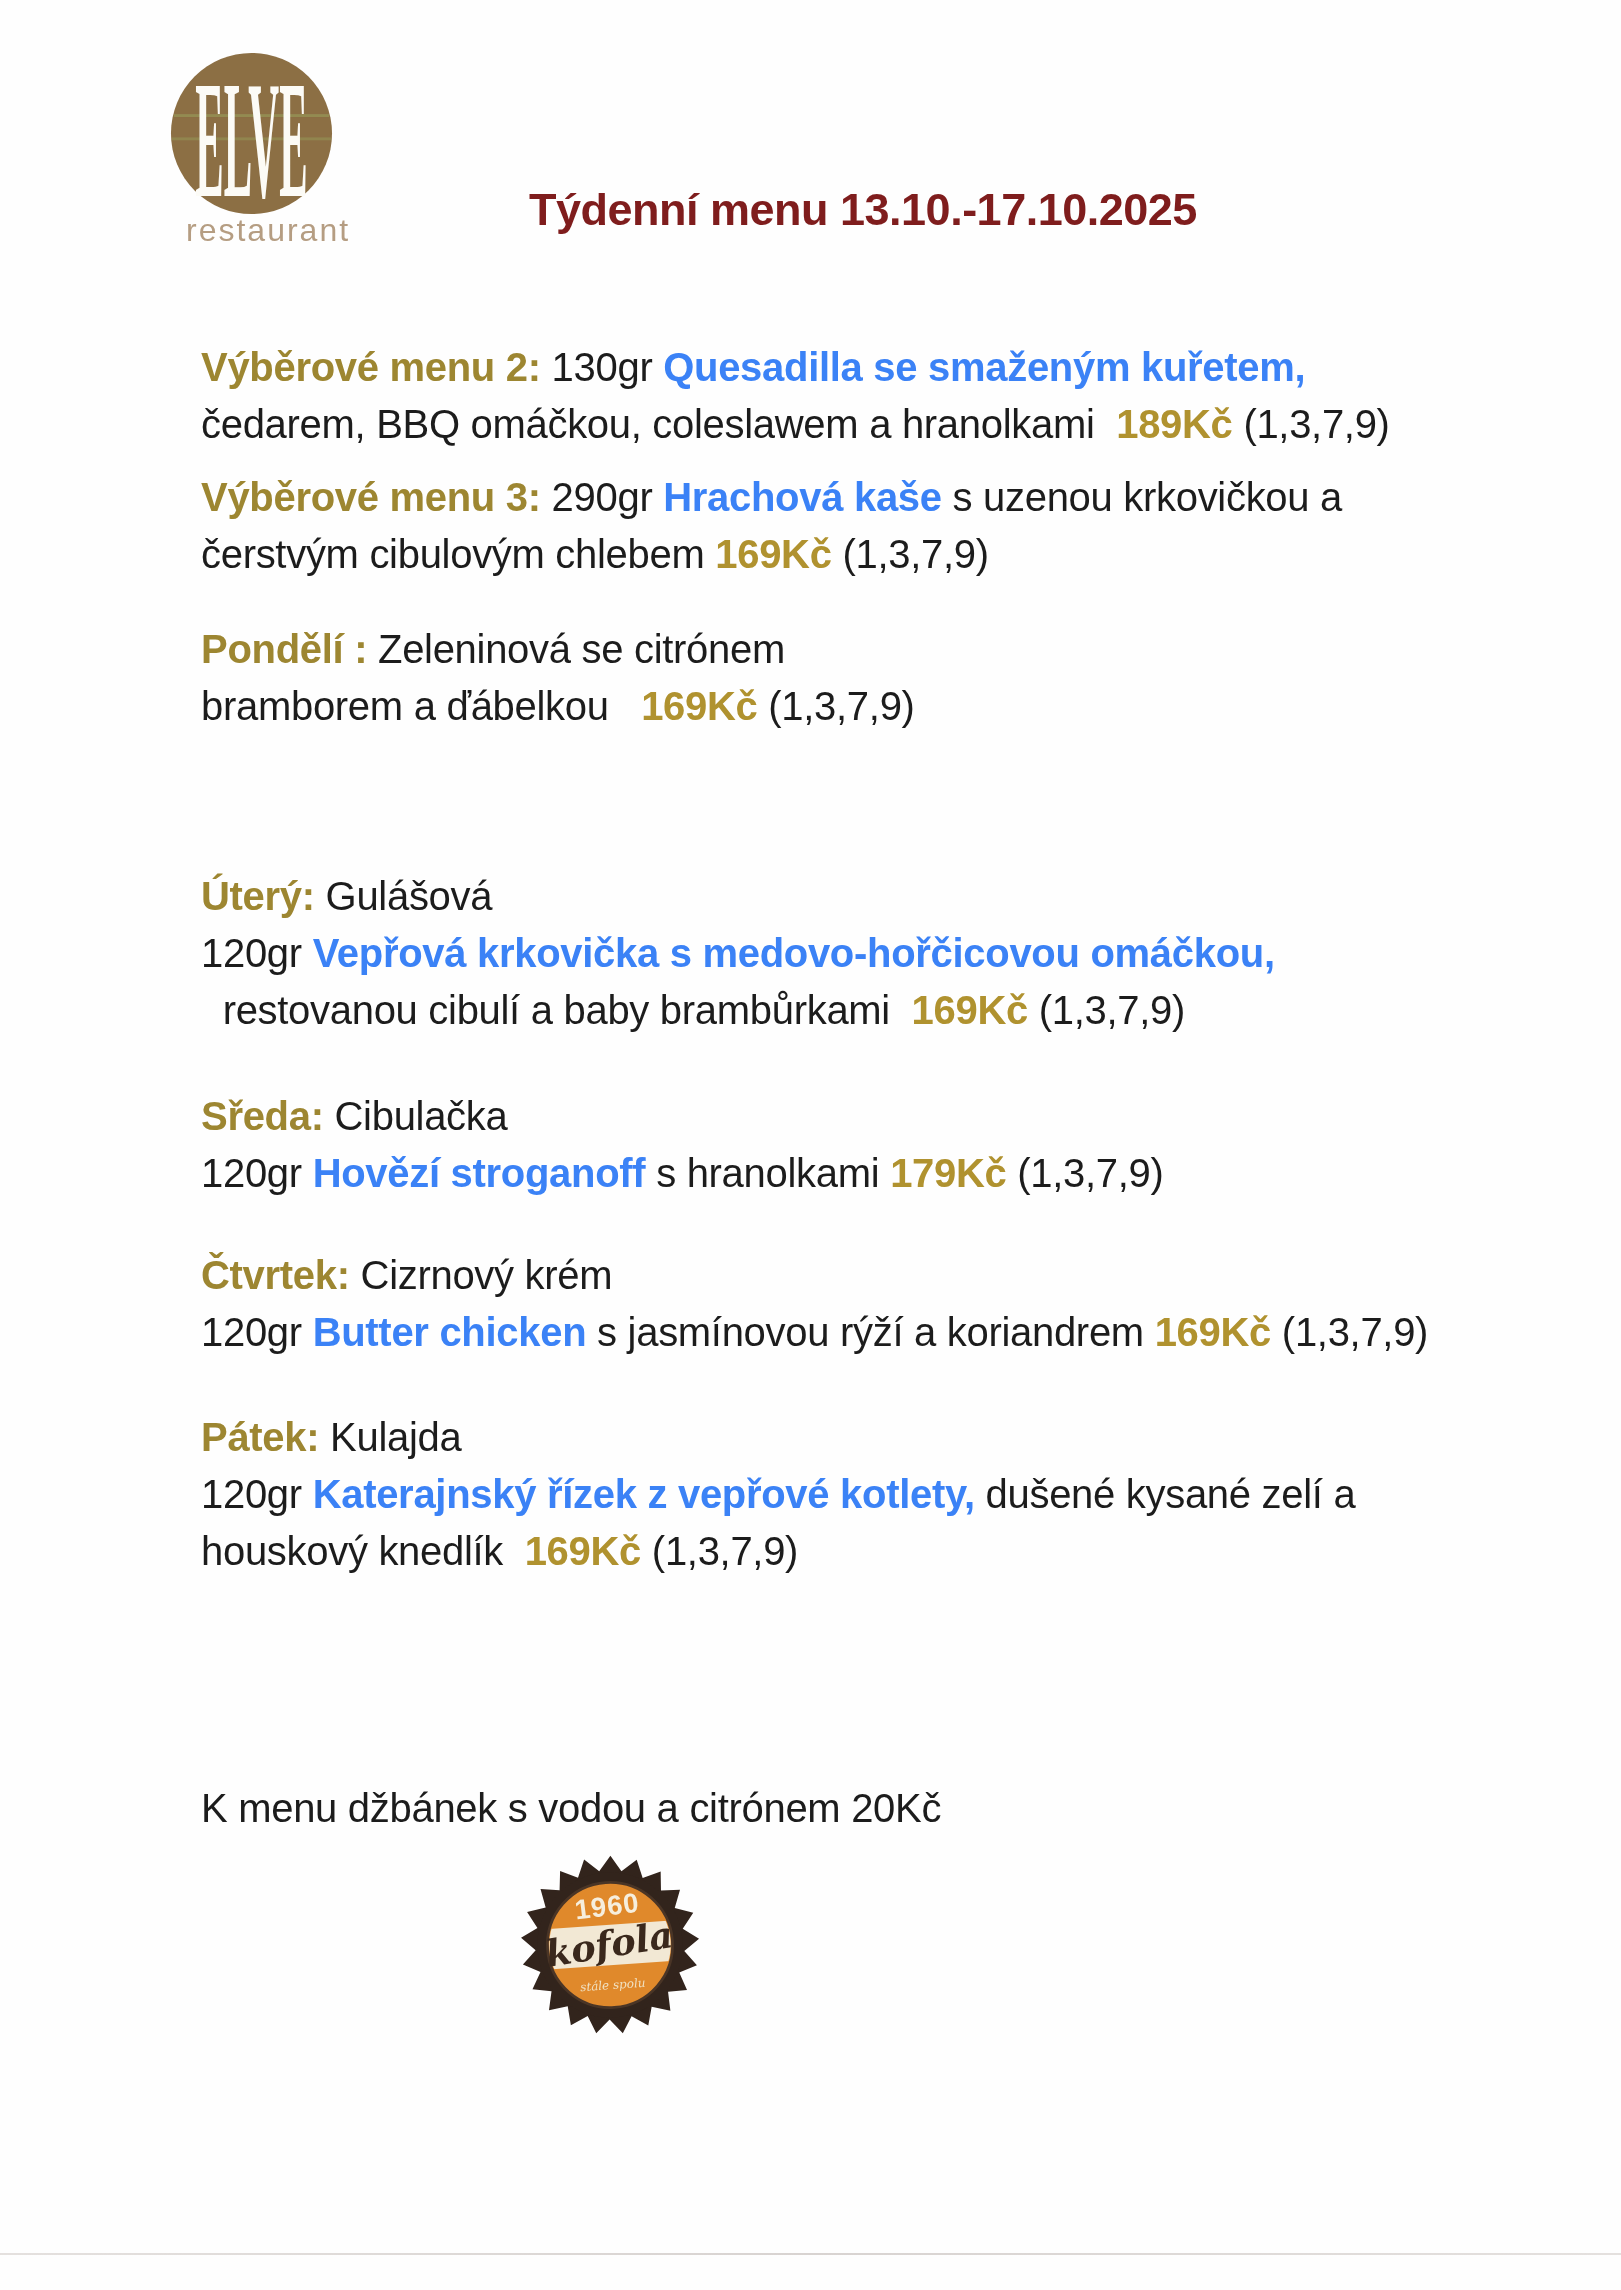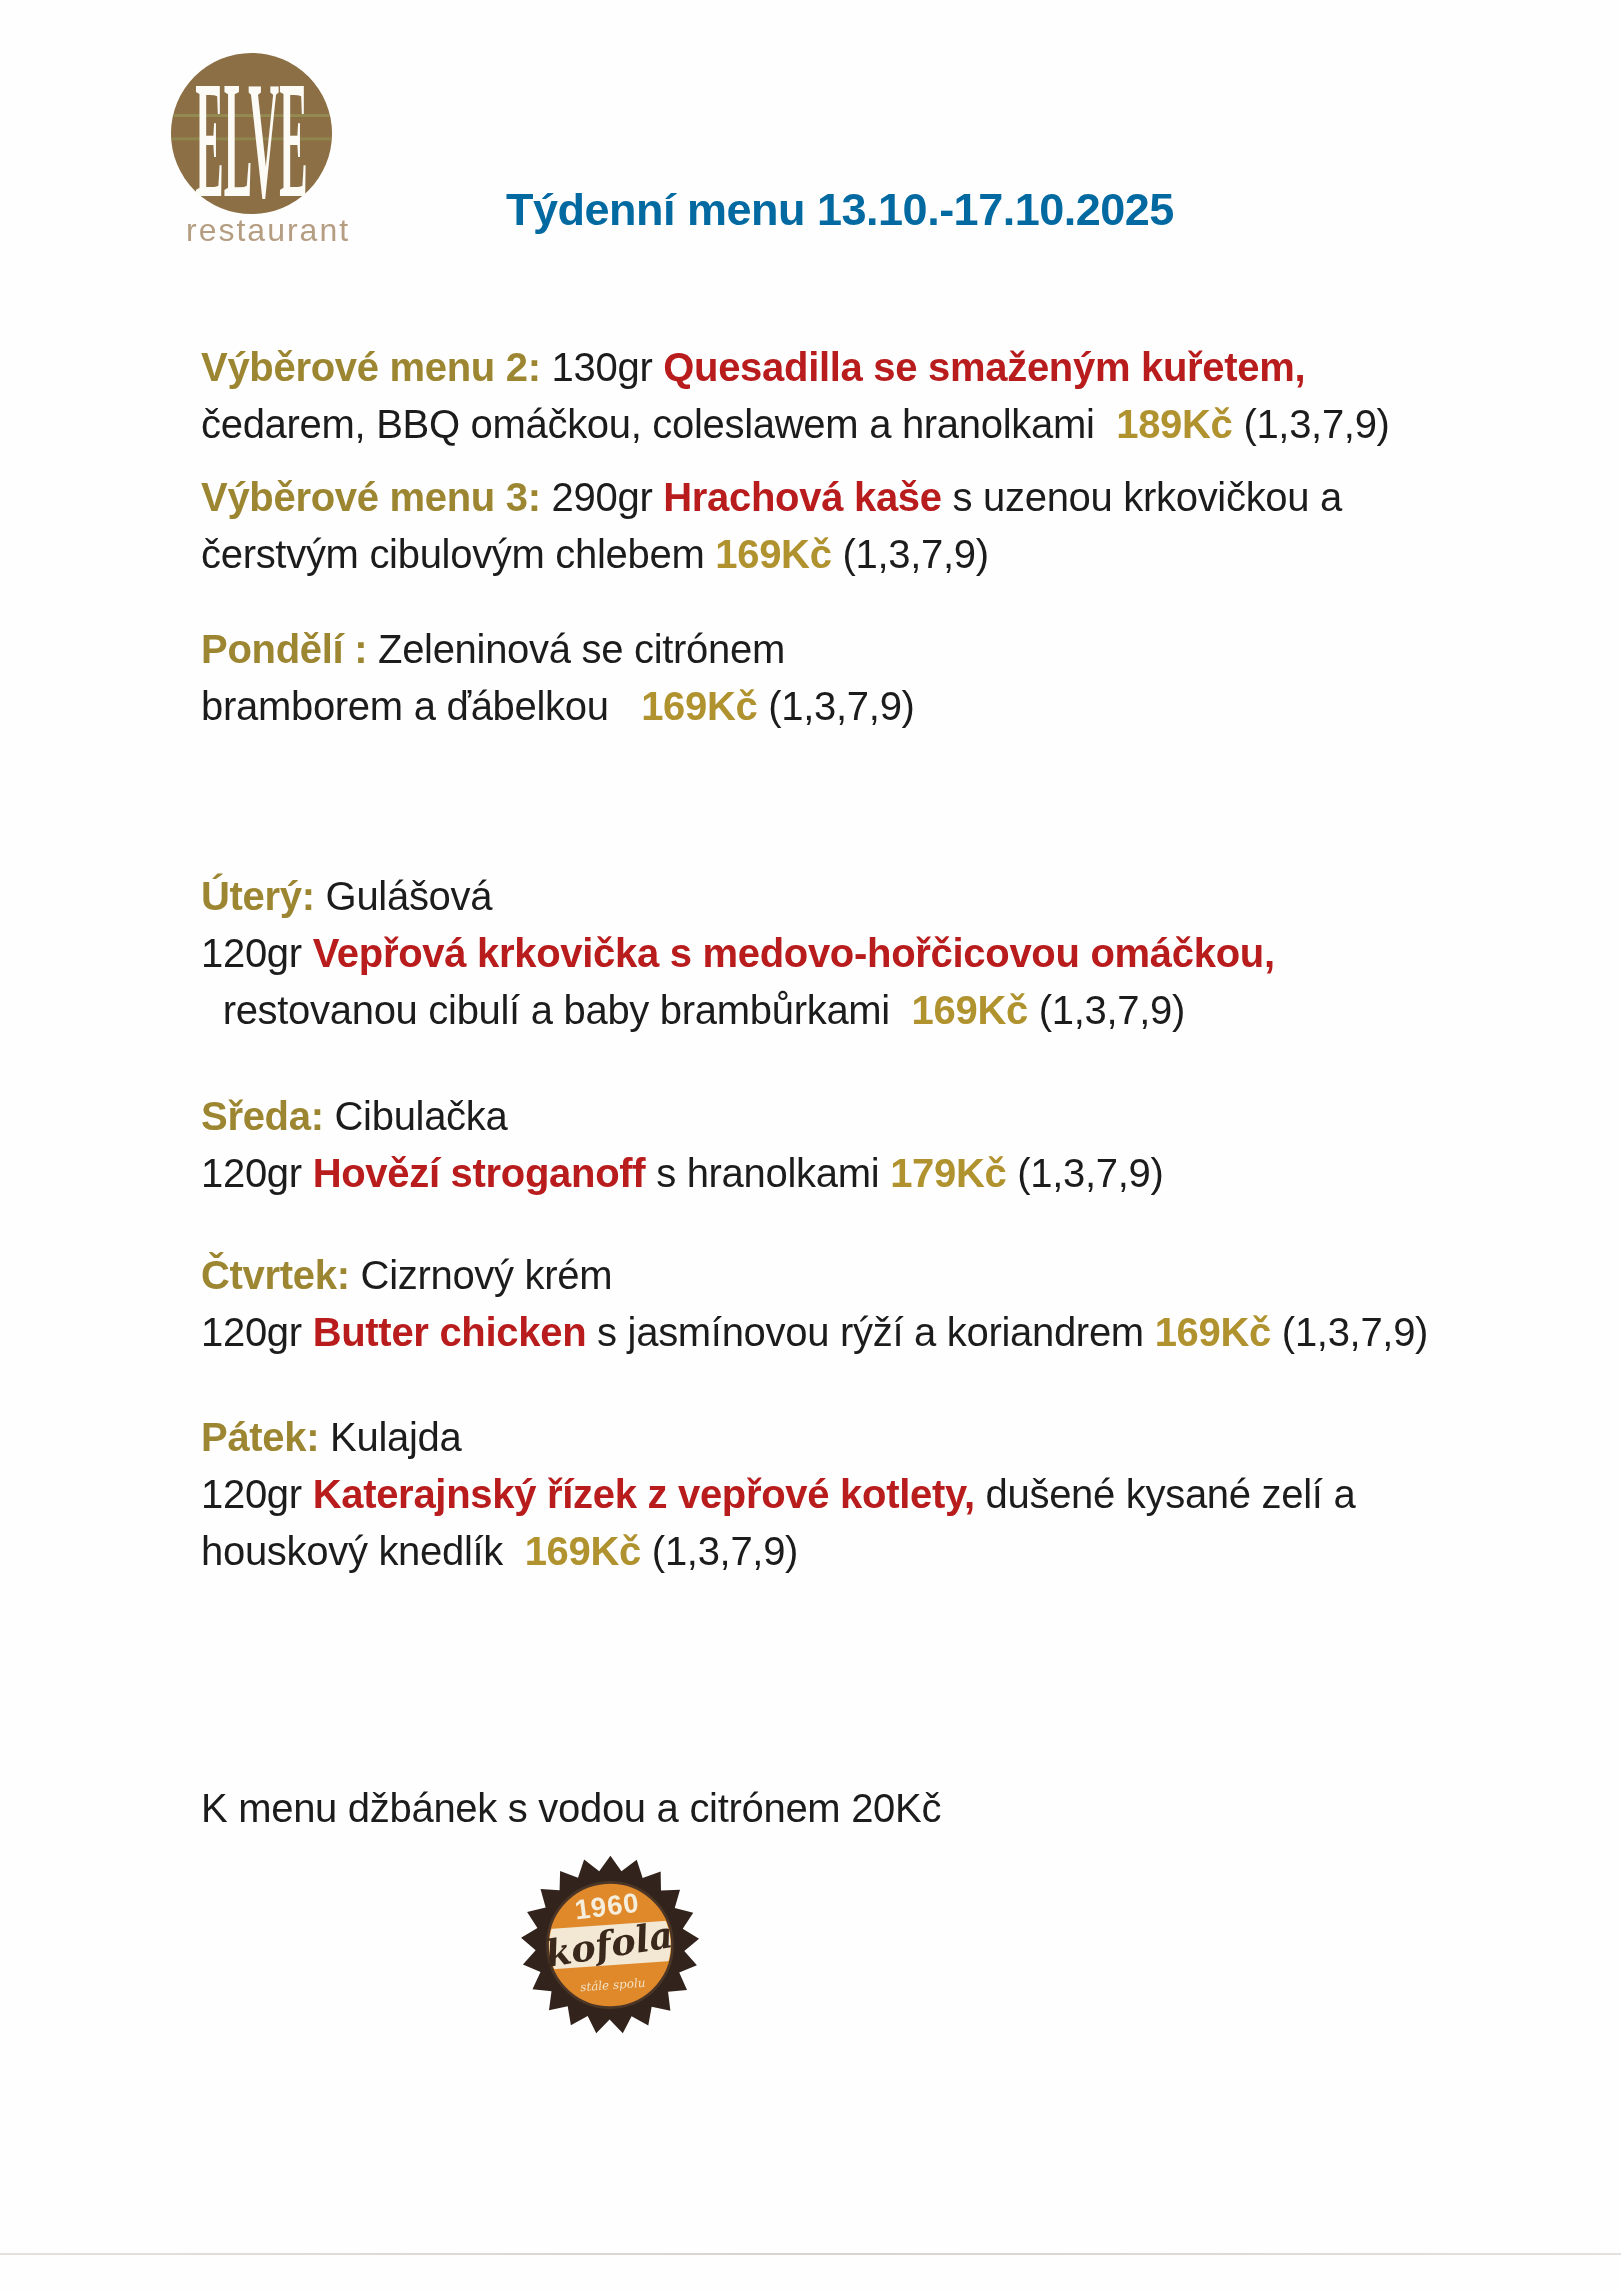--- a/index.html
+++ b/index.html
@@ -14,42 +14,42 @@
 
   
   .elve-logo{position:absolute;left:169px;top:52px;width:165px;height:163px;}
   .restaurant-label{
     position:absolute;left:186px;top:212px;
     font-size:32px;font-weight:400;color:#b59d82;letter-spacing:2px;
   }
 
   
   .page-title{
-    position:absolute;left:506px;top:184px;
-    font-size:45px;font-weight:700;color:#0369a1;letter-spacing:-0.5px;
+    position:absolute;left:529px;top:184px;
+    font-size:45px;font-weight:700;color:#7f1d1d;letter-spacing:-0.5px;
     white-space:pre;
     text-align:center;
   }
 
   
   .menu-sections{position:absolute;left:201px;top:0;width:1264px;height:2291px;}
   .section{position:absolute;left:0;width:100%;}
   .section:nth-child(1){top:339px;}
   .section:nth-child(2){top:469px;}
   .section:nth-child(3){top:621px;}
   .section:nth-child(4){top:868px;}
   .section:nth-child(5){top:1088px;}
   .section:nth-child(6){top:1247px;}
   .section:nth-child(7){top:1409px;}
   .line{
     white-space:pre;
     font-size:40px;line-height:57px;color:#1c1c1c;letter-spacing:-0.3px;
   }
   .seg-heading{font-weight:700;color:#9d8631;}
-  .seg-bold{font-weight:700;color:#b91c1c;}
+  .seg-bold{font-weight:700;color:#3b82f6;}
   .seg-price{font-weight:700;color:#b0922f;}
   .seg-regular{font-weight:400;}
 
   
   .footer-note{position:absolute;left:201px;top:1780px;}
   .footer-note .line{letter-spacing:-0.3px;}
 
   
   .kofola-cap{position:absolute;left:518px;top:1853px;width:184px;height:184px;}
 

